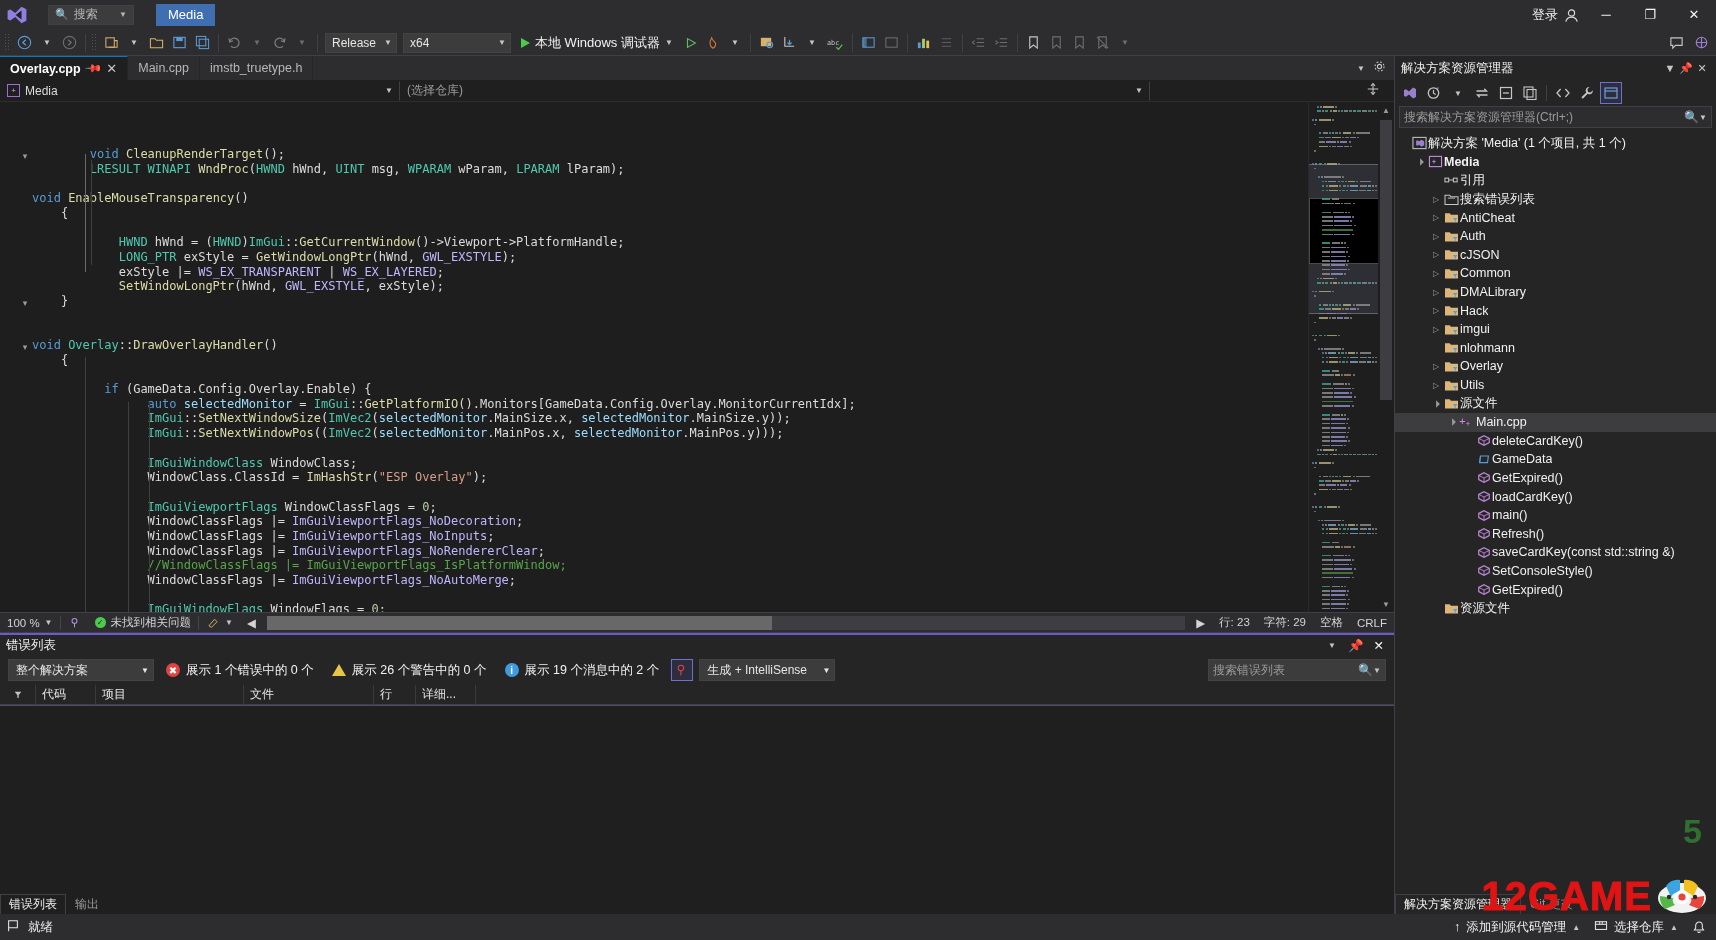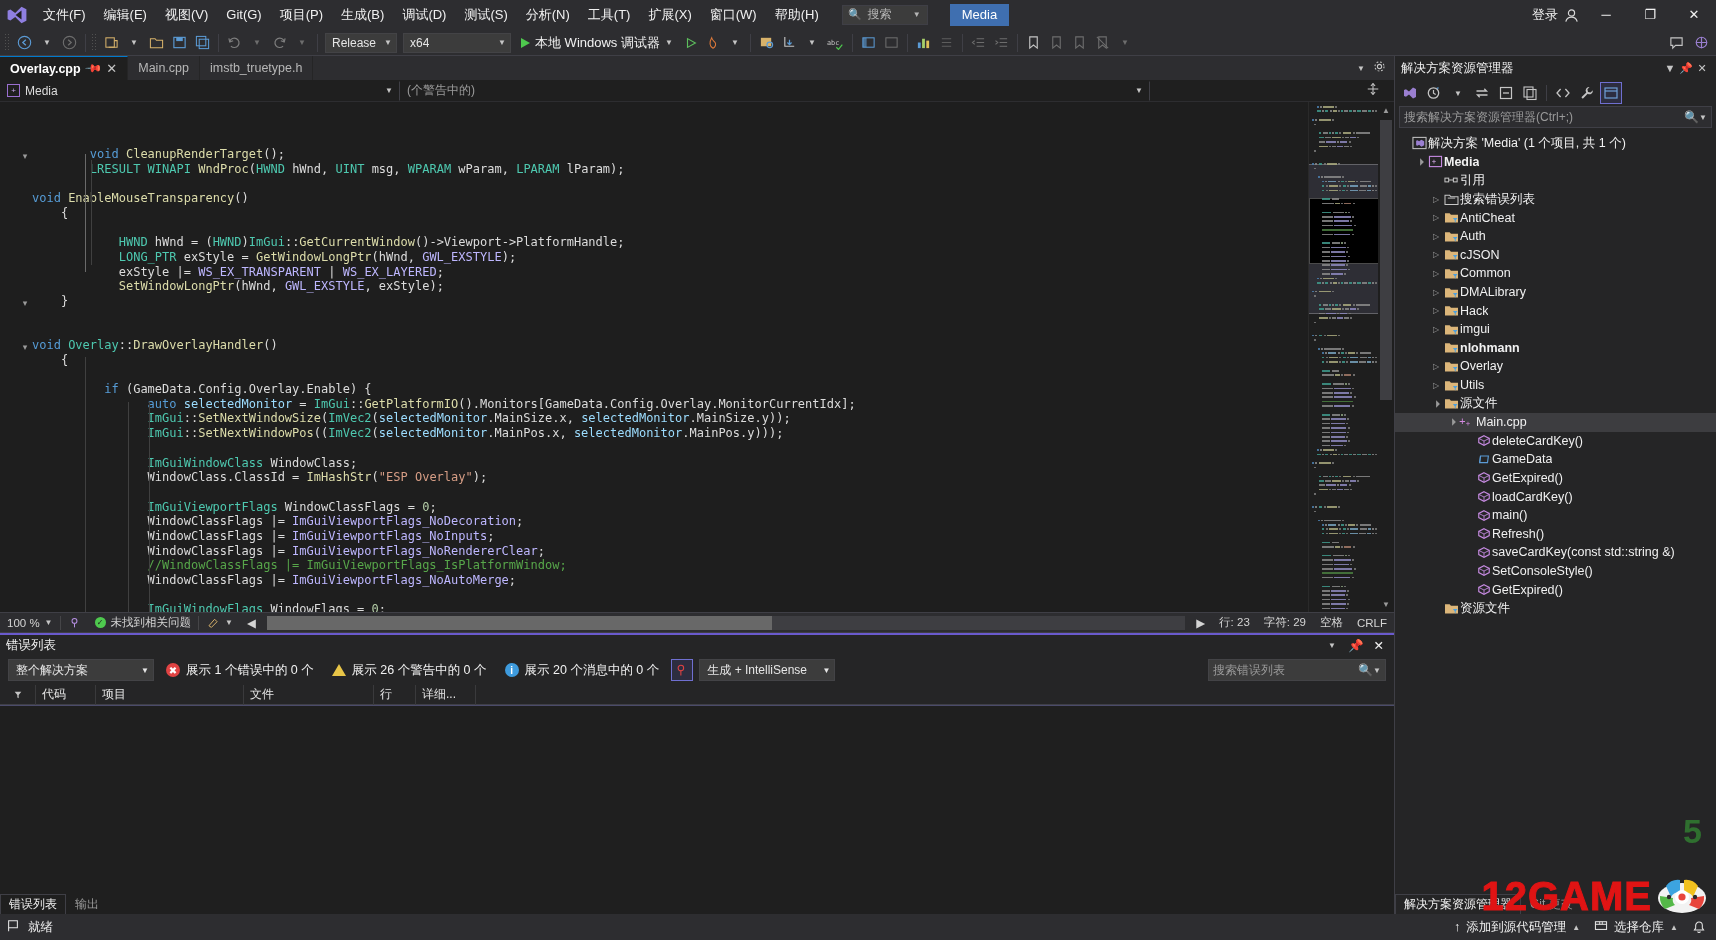--- a/index.html
+++ b/index.html
@@ -284,35 +284,20 @@
 
 <div class="app">
 
   <div class="titlebar">
     <div class="vs-logo">
       <svg width="20" height="18" viewBox="0 0 20 18">
         <path d="M14.5 0.8 L19.4 3.2 L19.4 14.8 L14.5 17.2 L8.2 11 L3.4 14.6 L0.6 13.2 L0.6 4.8 L3.4 3.4 L8.2 7 Z" fill="#8f7fe0"></path>
         <path d="M14.5 4.4 L14.5 13.6 L8.6 9 Z" fill="#1f1f1f"></path>
       </svg>
     </div>
-    <div class="menu">
-      <div class="menu-item">文件(F)</div>
-      <div class="menu-item">编辑(E)</div>
-      <div class="menu-item">视图(V)</div>
-      <div class="menu-item">Git(G)</div>
-      <div class="menu-item">项目(P)</div>
-      <div class="menu-item">生成(B)</div>
-      <div class="menu-item">调试(D)</div>
-      <div class="menu-item">测试(S)</div>
-      <div class="menu-item">分析(N)</div>
-      <div class="menu-item">工具(T)</div>
-      <div class="menu-item">扩展(X)</div>
-      <div class="menu-item">窗口(W)</div>
-      <div class="menu-item">帮助(H)</div>
-    </div>
     <div class="search-box">
       <span class="mag">🔍</span>
       <span>搜索</span>
       <span class="search-caret">▼</span>
     </div>
     <div class="media-pill">Media</div>
 
     <div class="titlebar-right">
       <div class="signin">
         <span>登录</span>
@@ -534,21 +519,21 @@
         </div>
       </div>
 
       <div class="navbar">
         <div class="navsel a">
           <span class="cpp-ico">+</span>
           <span>Media</span>
           <span class="car">▼</span>
         </div>
         <div class="navsel b">
-          <span>(个警告中的)</span>
+          <span>(选择仓库)</span>
           <span class="car">▼</span>
         </div>
         <div class="navbar-right">
           <span>
             <svg width="14" height="14" viewBox="0 0 16 16">
                 <path d="M8 1.5 v13 M2 8 h12" stroke="#c5c5c5" stroke-width="1.2"></path>
                 <path d="M5.6 4.4 L8 2 L10.4 4.4 M5.6 11.6 L8 14 L10.4 11.6" fill="none" stroke="#c5c5c5" stroke-width="1.2"></path>
               </svg>
           </span>
         </div>
@@ -1060,21 +1045,21 @@
           <div class="filt">
             <span class="badge-e">✖</span>
             <span>展示 1 个错误中的 0 个</span>
           </div>
           <div class="filt">
             <span class="badge-w"></span>
             <span>展示 26 个警告中的 0 个</span>
           </div>
           <div class="filt">
             <span class="badge-i">i</span>
-            <span>展示 20 个消息中的 0 个</span>
+            <span>展示 19 个消息中的 2 个</span>
           </div>
           <div class="pinbtn">
             <svg width="13" height="13" viewBox="0 0 16 16">
                 <circle cx="6" cy="5" r="3.4" fill="none" stroke="#e04343" stroke-width="1.3"></circle>
                 <path d="M6 8.4 v5.6" stroke="#e04343" stroke-width="1.3"></path>
               </svg>
           </div>
           <div class="el-combo" style="width:136px">
             <span>生成 + IntelliSense</span>
             <span class="car">▼</span>
@@ -1277,21 +1262,21 @@
           <div class="trow" style="padding-left: 34px;">
             <span class="exp">▷</span>
             <span class="ico">
               <svg width="15" height="13" viewBox="0 0 16 14">
                 <path d="M1 2.5 h5 l1.4 1.6 h7.6 v8.4 h-14 z" fill="#dcb67a"></path>
                 <path d="M9.5 7.5 h5 l-2 2.4 v2.4 l-1 -.7 v-1.7 z" fill="#4a9fe0"></path>
               </svg>
             </span>
             <span class="lbl">imgui</span>
           </div>
-          <div class="trow" style="padding-left: 34px; font-weight: bold;">
+          <div class="trow" style="padding-left: 34px;">
             <span class="exp"></span>
             <span class="ico">
               <svg width="15" height="13" viewBox="0 0 16 14">
                 <path d="M1 2.5 h5 l1.4 1.6 h7.6 v8.4 h-14 z" fill="#dcb67a"></path>
                 <path d="M9.5 7.5 h5 l-2 2.4 v2.4 l-1 -.7 v-1.7 z" fill="#4a9fe0"></path>
               </svg>
             </span>
             <span class="lbl">nlohmann</span>
           </div>
           <div class="trow" style="padding-left: 34px;">

